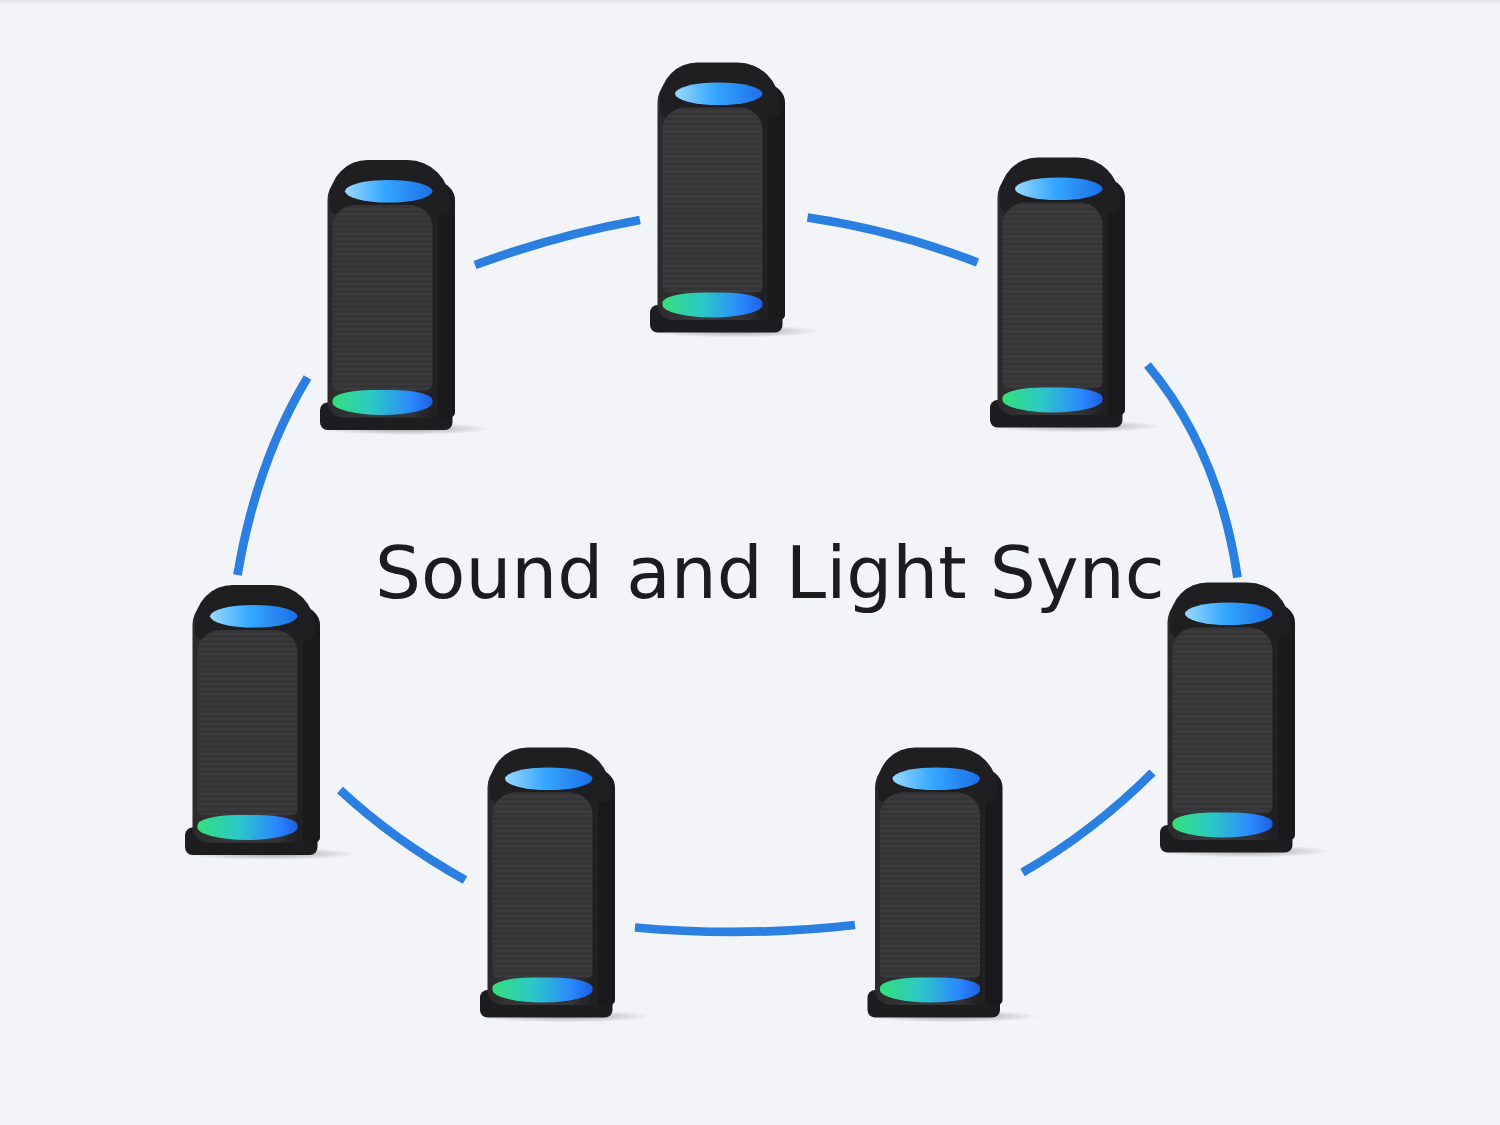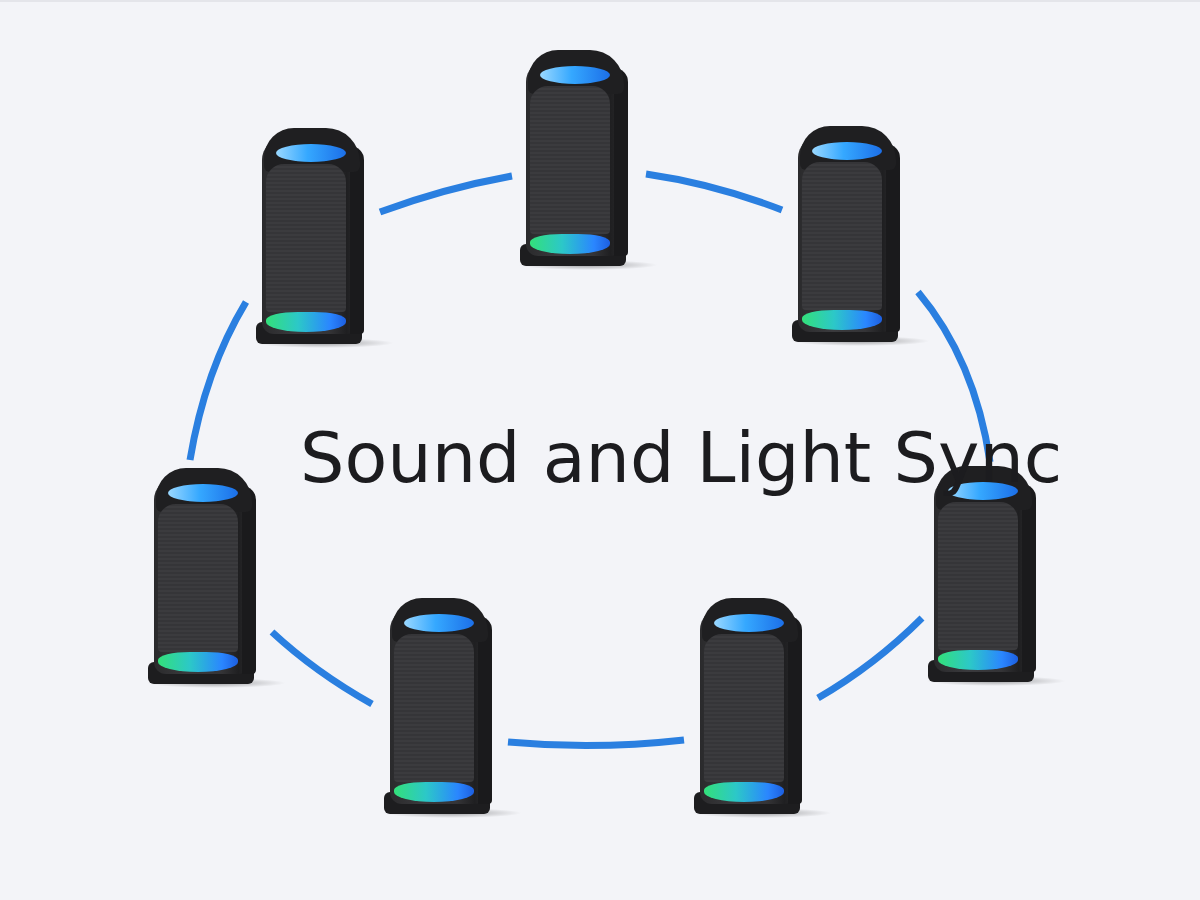--- a/index.html
+++ b/index.html
@@ -7,21 +7,21 @@
     width: 1200px; height: 900px; overflow: hidden;
     background: #f3f4f8;
     position: relative;
     font-family: "Liberation Sans", sans-serif;
   }
   .top-line { position: absolute; left: 0; top: 0; width: 1200px; height: 2px; background: #e4e5ea; }
   svg.links { position: absolute; left: 0; top: 0; }
   .title {
     position: absolute; left: 300px; top: 418px; width: 620px;
     font-family: "DejaVu Sans", sans-serif;
-    font-size: 70px; color: #1c1c1f; letter-spacing: 0px;
+    font-size: 58px; color: #1c1c1f; letter-spacing: 0px;
     white-space: nowrap; text-align: center; line-height: 80px;
   }
   .speaker { position: absolute; width: 116px; height: 220px; }
   .speaker .shadow { position: absolute; left: 0px; bottom: 0px; width: 140px; height: 10px;
     background: radial-gradient(ellipse at 50% 50%, rgba(0,0,0,0.35), rgba(0,0,0,0) 70%); }
   .speaker .base { position: absolute; left: 2px; bottom: 4px; width: 106px; height: 22px; border-radius: 6px; background: #1d1d1f; }
   .speaker .body {
     position: absolute; left: 8px; top: 10px; width: 96px; height: 196px;
     border-radius: 22px 26px 12px 12px;
     background: linear-gradient(90deg, #2a2a2c 0%, #3a3a3d 35%, #343437 70%, #1f1f21 88%, #2b2b2d 100%);

